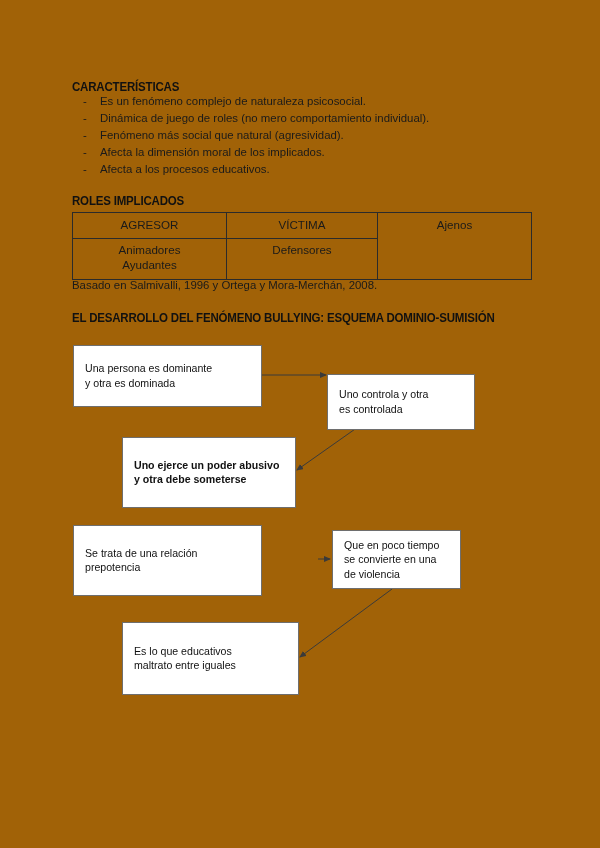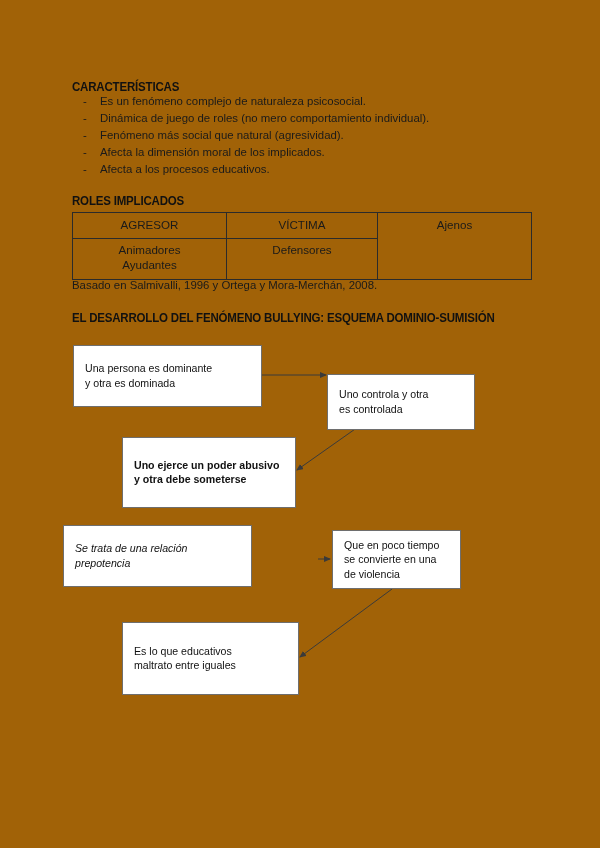--- a/index.html
+++ b/index.html
@@ -218,21 +218,21 @@
     <div class="flow-box vc" style="left:327px; top:347px; width:148px; height:56px;margin-top:27px;">
       <div class="flow-text">Uno controla y otra
 es controlada</div>
     </div>
 
     <div class="flow-box vc" style="left:122px; top:437px; width:174px; height:71px;font-weight:bold;">
       <div class="flow-text">Uno ejerce un poder abusivo
 y otra debe someterse</div>
     </div>
 
-    <div class="flow-box vc" style="left:63px; top:525px; width:189px; height:62px;font-style:italic;">
+    <div class="flow-box vc" style="left:73px; top:525px; width:189px; height:71px;">
       <div class="flow-text">Se trata de una relación
 prepotencia</div>
     </div>
 
     <div class="flow-box vc" style="left:332px; top:530px; width:129px; height:59px;">
       <div class="flow-text">Que en poco tiempo
 se convierte en una
 de violencia</div>
     </div>
 

